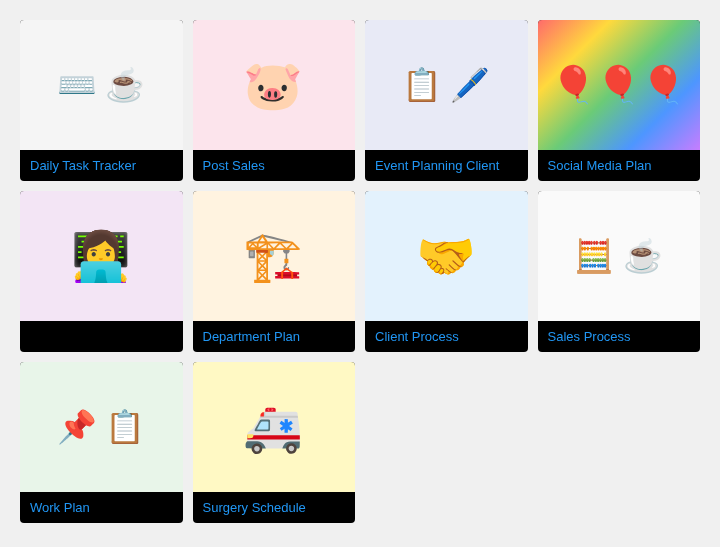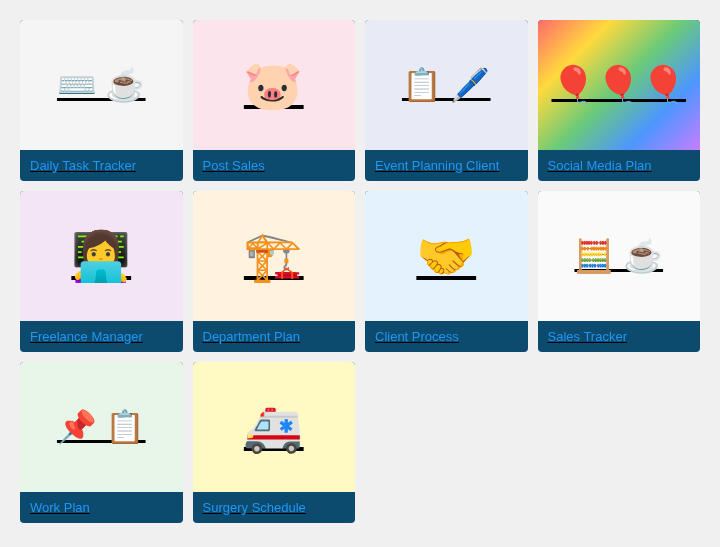--- a/index.html
+++ b/index.html
@@ -9,25 +9,24 @@
       width: 720px;
       min-height: 547px;
       padding: 20px;
     }
     .grid {
       display: grid;
       grid-template-columns: repeat(4, 1fr);
       gap: 10px;
     }
     .card {
-      background: #0c4a6e;
+      background: #000000;
       border-radius: 4px;
       overflow: hidden;
       cursor: pointer;
-      text-decoration: underline;
     }
     .card-image {
       width: 100%;
       height: 130px;
       overflow: hidden;
       position: relative;
       background: #ddd;
     }
     .card-label {
       padding: 8px 10px;
@@ -175,33 +174,32 @@
     <div class="card">
       <div class="card-image img-event-planning"></div>
       <div class="card-label">Event Planning Client</div>
     </div>
     <div class="card">
       <div class="card-image img-social-media"></div>
       <div class="card-label">Social Media Plan</div>
     </div>
     <div class="card">
       <div class="card-image img-freelance"></div>
-      <div class="card-label">Freelance Manager</div>
     </div>
     <div class="card">
       <div class="card-image img-department-plan"></div>
       <div class="card-label">Department Plan</div>
     </div>
     <div class="card">
       <div class="card-image img-client-manager"></div>
       <div class="card-label">Client Process</div>
     </div>
     <div class="card">
       <div class="card-image img-sales-process"></div>
-      <div class="card-label">Sales Tracker</div>
+      <div class="card-label">Sales Process</div>
     </div>
     <div class="card">
       <div class="card-image img-work-plan"></div>
       <div class="card-label">Work Plan</div>
     </div>
     <div class="card">
       <div class="card-image img-surgery-schedule"></div>
       <div class="card-label">Surgery Schedule</div>
     </div>
   </div>

